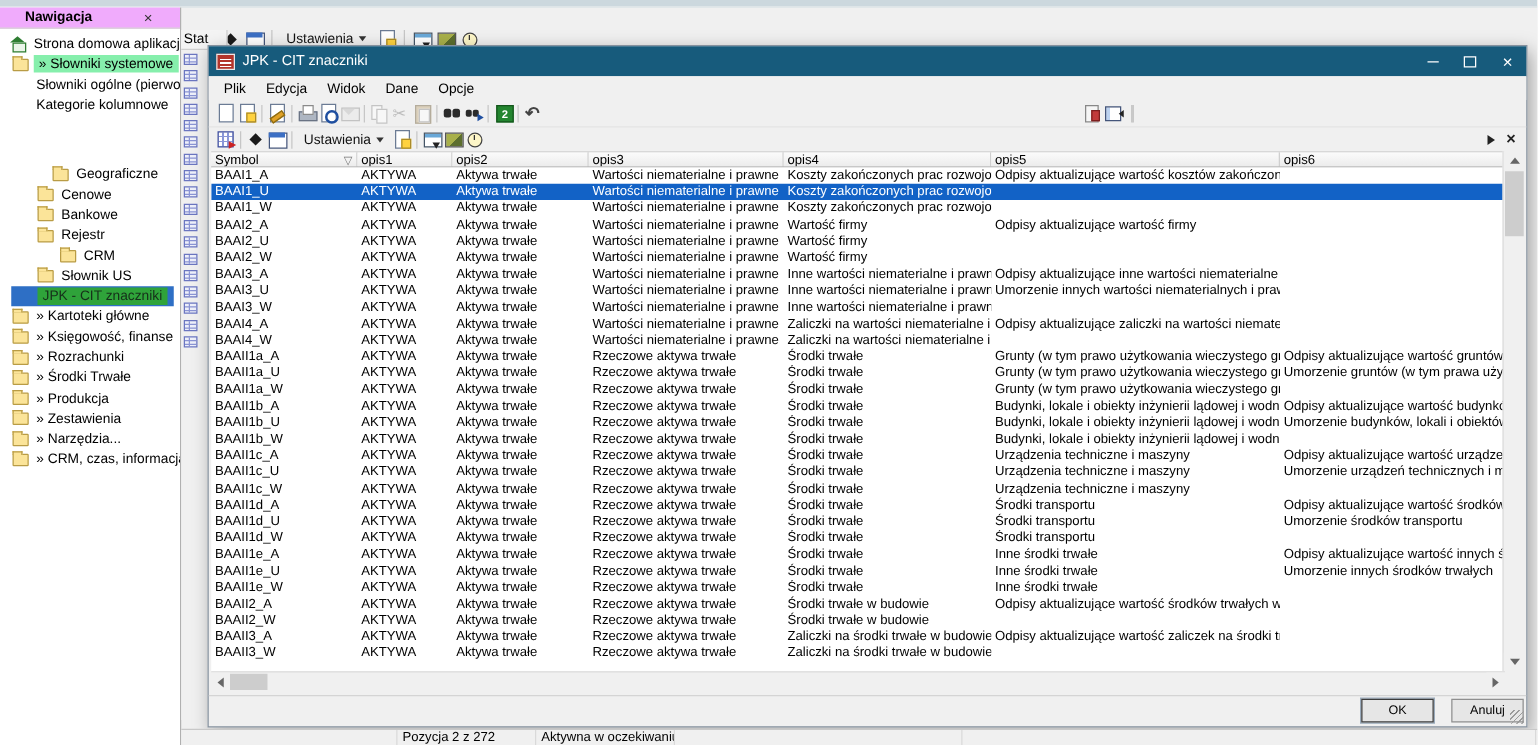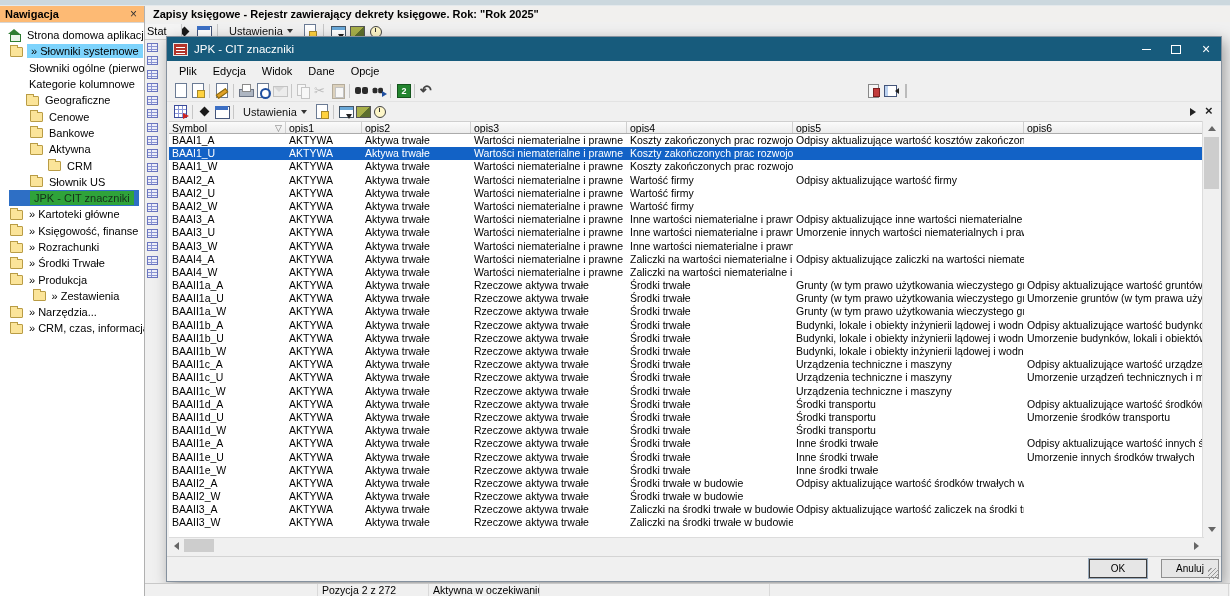--- a/index.html
+++ b/index.html
@@ -5,27 +5,27 @@
   * { margin:0; padding:0; box-sizing:border-box; }
   html,body { width:1230px; height:596px; overflow:hidden; }
   body { font-family:"Liberation Sans", sans-serif; font-size:11px; color:#000; background:#f0f0f0; }
   #screen { position:relative; width:1230px; height:596px; background:#f0f0f0; overflow:hidden; }
 
   
   .topstrip { position:absolute; left:0; top:0; width:1230px; height:6px; background:#ccd8de; border-bottom:1px solid #e4e9ec; }
 
   
   #nav { position:absolute; left:0; top:6px; width:145px; height:590px; background:#fff; border-right:1px solid #b0b0b0; }
-  .nav-hd { height:17px; background:#fdba74; border-bottom:1px solid #d8d6d3; display:flex; align-items:center; padding:0 5px; }
+  .nav-hd { height:17px; background:#f0abfc; border-bottom:1px solid #d8d6d3; display:flex; align-items:center; padding:0 20px; }
   .nav-hd .ttl { flex:1; font-weight:bold; }
   .nav-x { color:#333; font-size:12px; cursor:default; padding:0 2px; }
   #nav-tree { padding-top:4px; }
   .titem { height:16.3px; display:flex; align-items:center; gap:4px; white-space:nowrap; overflow:hidden; }
   .tlabel { padding:0 2px; }
-  .hl-y { background:#7dd3fc; padding:1px 4px; }
+  .hl-y { background:#86efac; padding:1px 4px; }
   .tsel { background:#2e6fc5; margin-left:9px; margin-right:5px; }
   .hl-g { background:#2fa33a; color:#16301a; padding:1px 4px; font-weight:normal; }
   .folder-ic { width:13px; height:10px; min-width:13px; background:#fbe499; border:1px solid #b99c45; border-radius:1px; position:relative; margin-top:1px; }
   .folder-ic::before { content:""; position:absolute; top:-3px; left:-1px; width:6px; height:2px; background:#fbe499; border:1px solid #b99c45; border-bottom:none; }
   .home-ic { width:13px; height:12px; min-width:13px; position:relative; }
   .home-ic::before { content:""; position:absolute; left:0; top:0; border-left:6px solid transparent; border-right:6px solid transparent; border-bottom:5px solid #2e7d32; }
   .home-ic::after { content:""; position:absolute; left:2px; top:5px; width:9px; height:6px; background:#eaf5ea; border:1px solid #2e7d32; }
 
   
   .main-title { position:absolute; left:145px; top:6px; width:1085px; height:16px; background:#f1f0ee; font-weight:bold; padding:2px 0 0 8px; white-space:nowrap; overflow:hidden; }
@@ -151,35 +151,35 @@
         <div class="titem" style="padding-left: 10px;">
           <span class="folder-ic"></span>
           <span class="tlabel hl-y">» Słowniki systemowe</span>
         </div>
         <div class="titem" style="padding-left: 27px;">
           <span class="tlabel">Słowniki ogólne (pierwot...</span>
         </div>
         <div class="titem" style="padding-left: 27px;">
           <span class="tlabel">Kategorie kolumnowe</span>
         </div>
-        <div class="titem" style="padding-left: 26px;">
+        <div class="titem" style="padding-left: 42px; margin-top: 39px;">
           <span class="folder-ic"></span>
           <span class="tlabel">Geograficzne</span>
         </div>
         <div class="titem" style="padding-left: 30px;">
           <span class="folder-ic"></span>
           <span class="tlabel">Cenowe</span>
         </div>
         <div class="titem" style="padding-left: 30px;">
           <span class="folder-ic"></span>
           <span class="tlabel">Bankowe</span>
         </div>
         <div class="titem" style="padding-left: 30px;">
           <span class="folder-ic"></span>
-          <span class="tlabel">Aktywna</span>
+          <span class="tlabel">Rejestr</span>
         </div>
         <div class="titem" style="padding-left: 48px;">
           <span class="folder-ic"></span>
           <span class="tlabel">CRM</span>
         </div>
         <div class="titem" style="padding-left: 30px;">
           <span class="folder-ic"></span>
           <span class="tlabel">Słownik US</span>
         </div>
         <div class="titem tsel" style="padding-left: 21px;">
@@ -198,36 +198,35 @@
           <span class="tlabel">» Rozrachunki</span>
         </div>
         <div class="titem" style="padding-left: 10px;">
           <span class="folder-ic"></span>
           <span class="tlabel">» Środki Trwałe</span>
         </div>
         <div class="titem" style="padding-left: 10px;">
           <span class="folder-ic"></span>
           <span class="tlabel">» Produkcja</span>
         </div>
-        <div class="titem" style="padding-left: 10px; justify-content: center;">
+        <div class="titem" style="padding-left: 10px;">
           <span class="folder-ic"></span>
           <span class="tlabel">» Zestawienia</span>
         </div>
         <div class="titem" style="padding-left: 10px;">
           <span class="folder-ic"></span>
           <span class="tlabel">» Narzędzia...</span>
         </div>
         <div class="titem" style="padding-left: 10px;">
           <span class="folder-ic"></span>
           <span class="tlabel">» CRM, czas, informacja</span>
         </div>
       </div>
   </aside>
 
-  <div class="main-title">Zapisy księgowe - Rejestr zawierający dekrety księgowe. Rok: "Rok 2025"</div>
   <div class="bg-toolbar" id="bg-toolbar">
       <span class="ic ic-grid-filter"></span>
       <span class="tbsep"></span>
       <span class="ic ic-sort-updown"></span>
       <span class="ic ic-table-view"></span>
       <span class="tbsep"></span>
       <span class="tblabel">
         <span>Ustawienia</span>
         <span class="caret"></span>
       </span>

